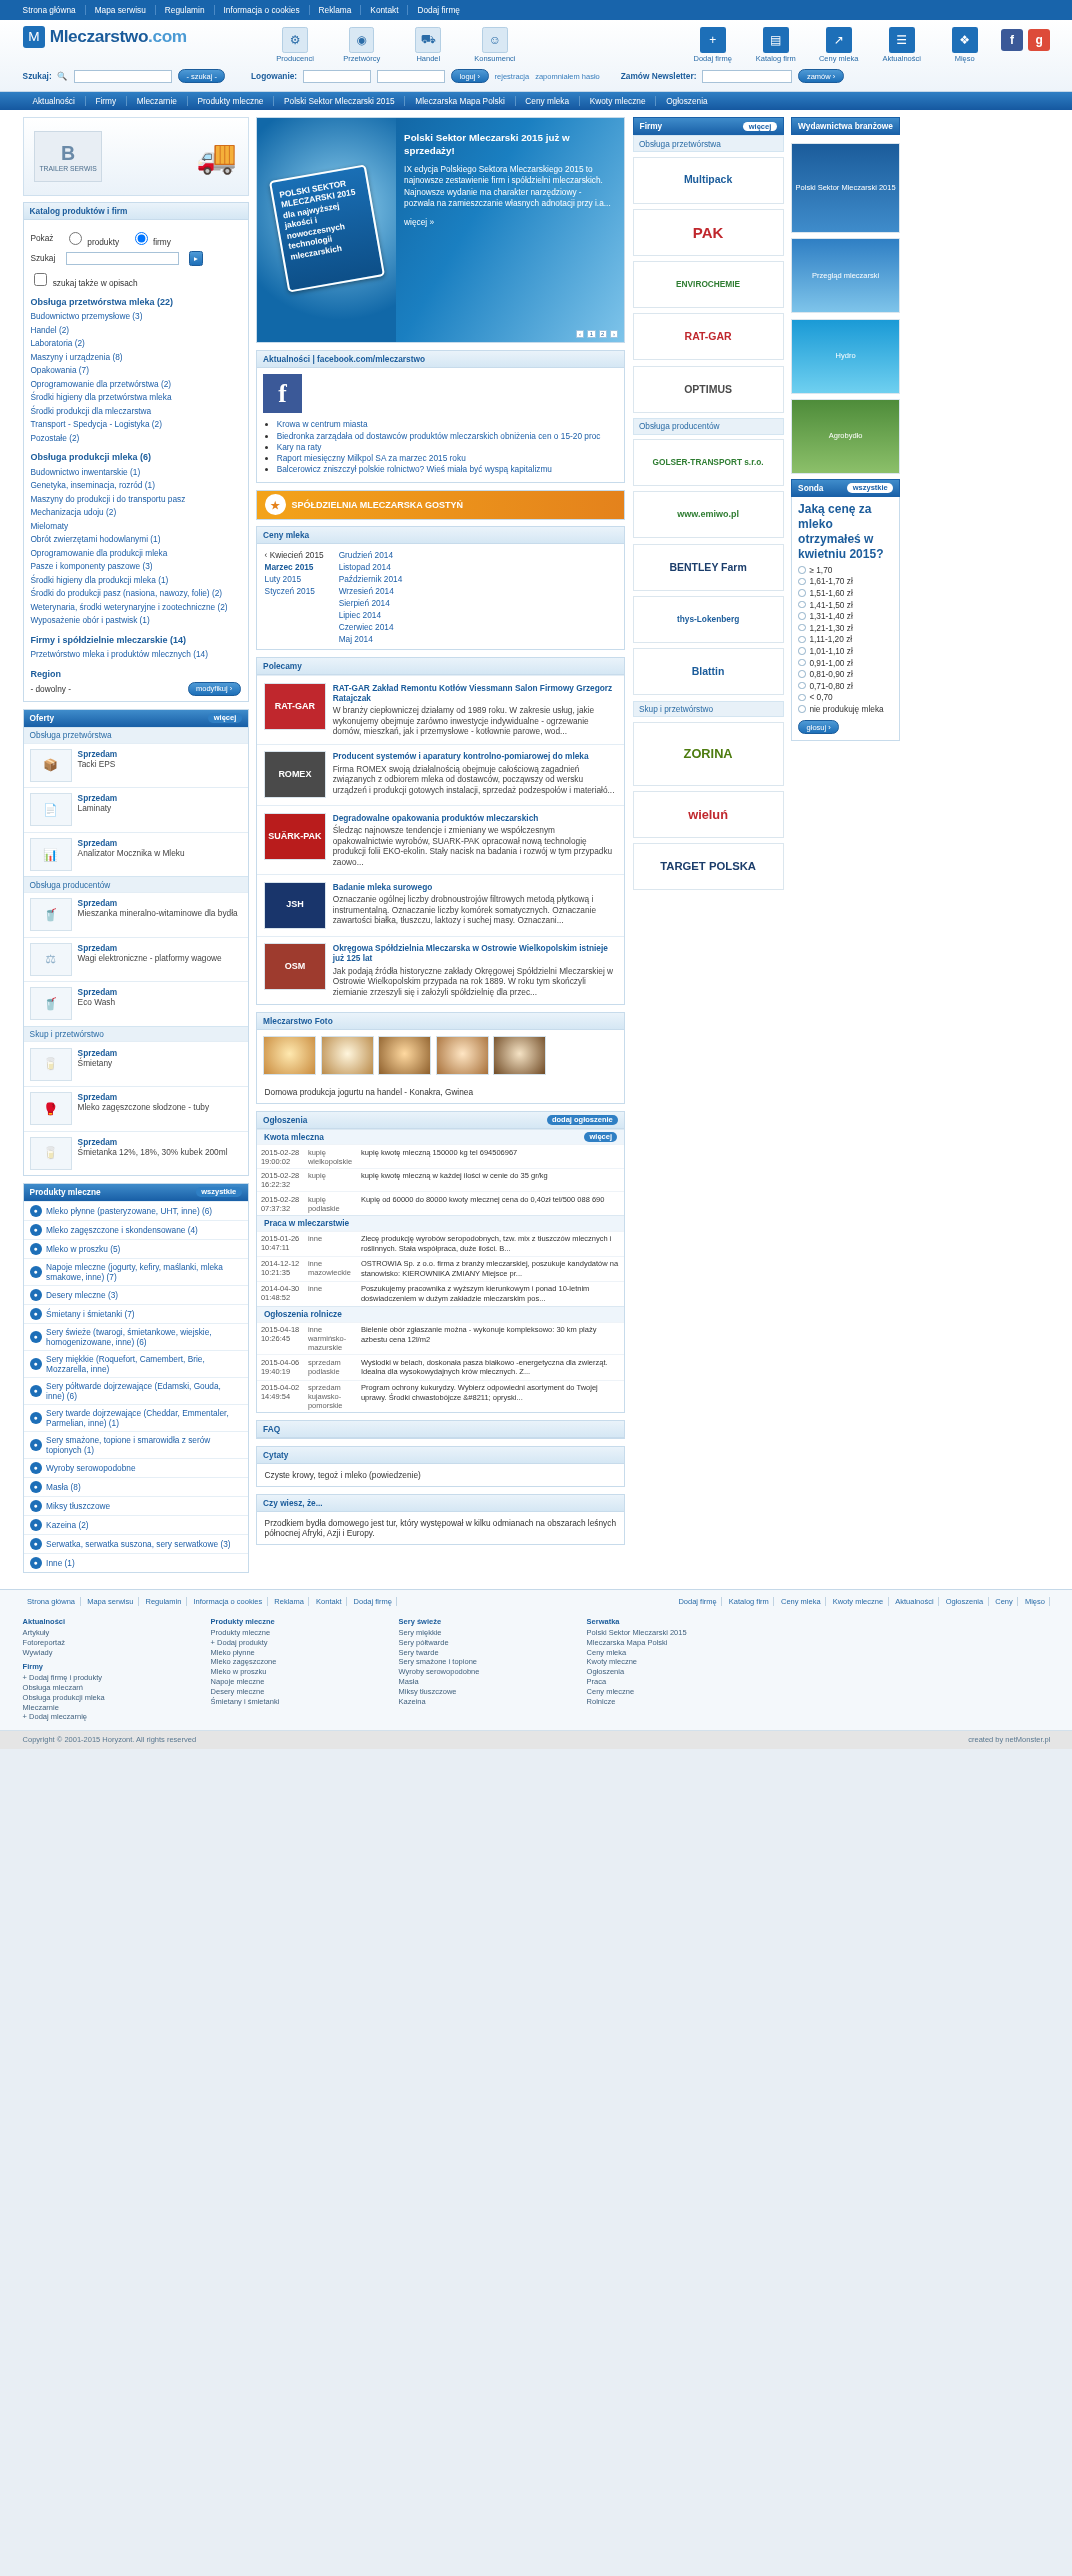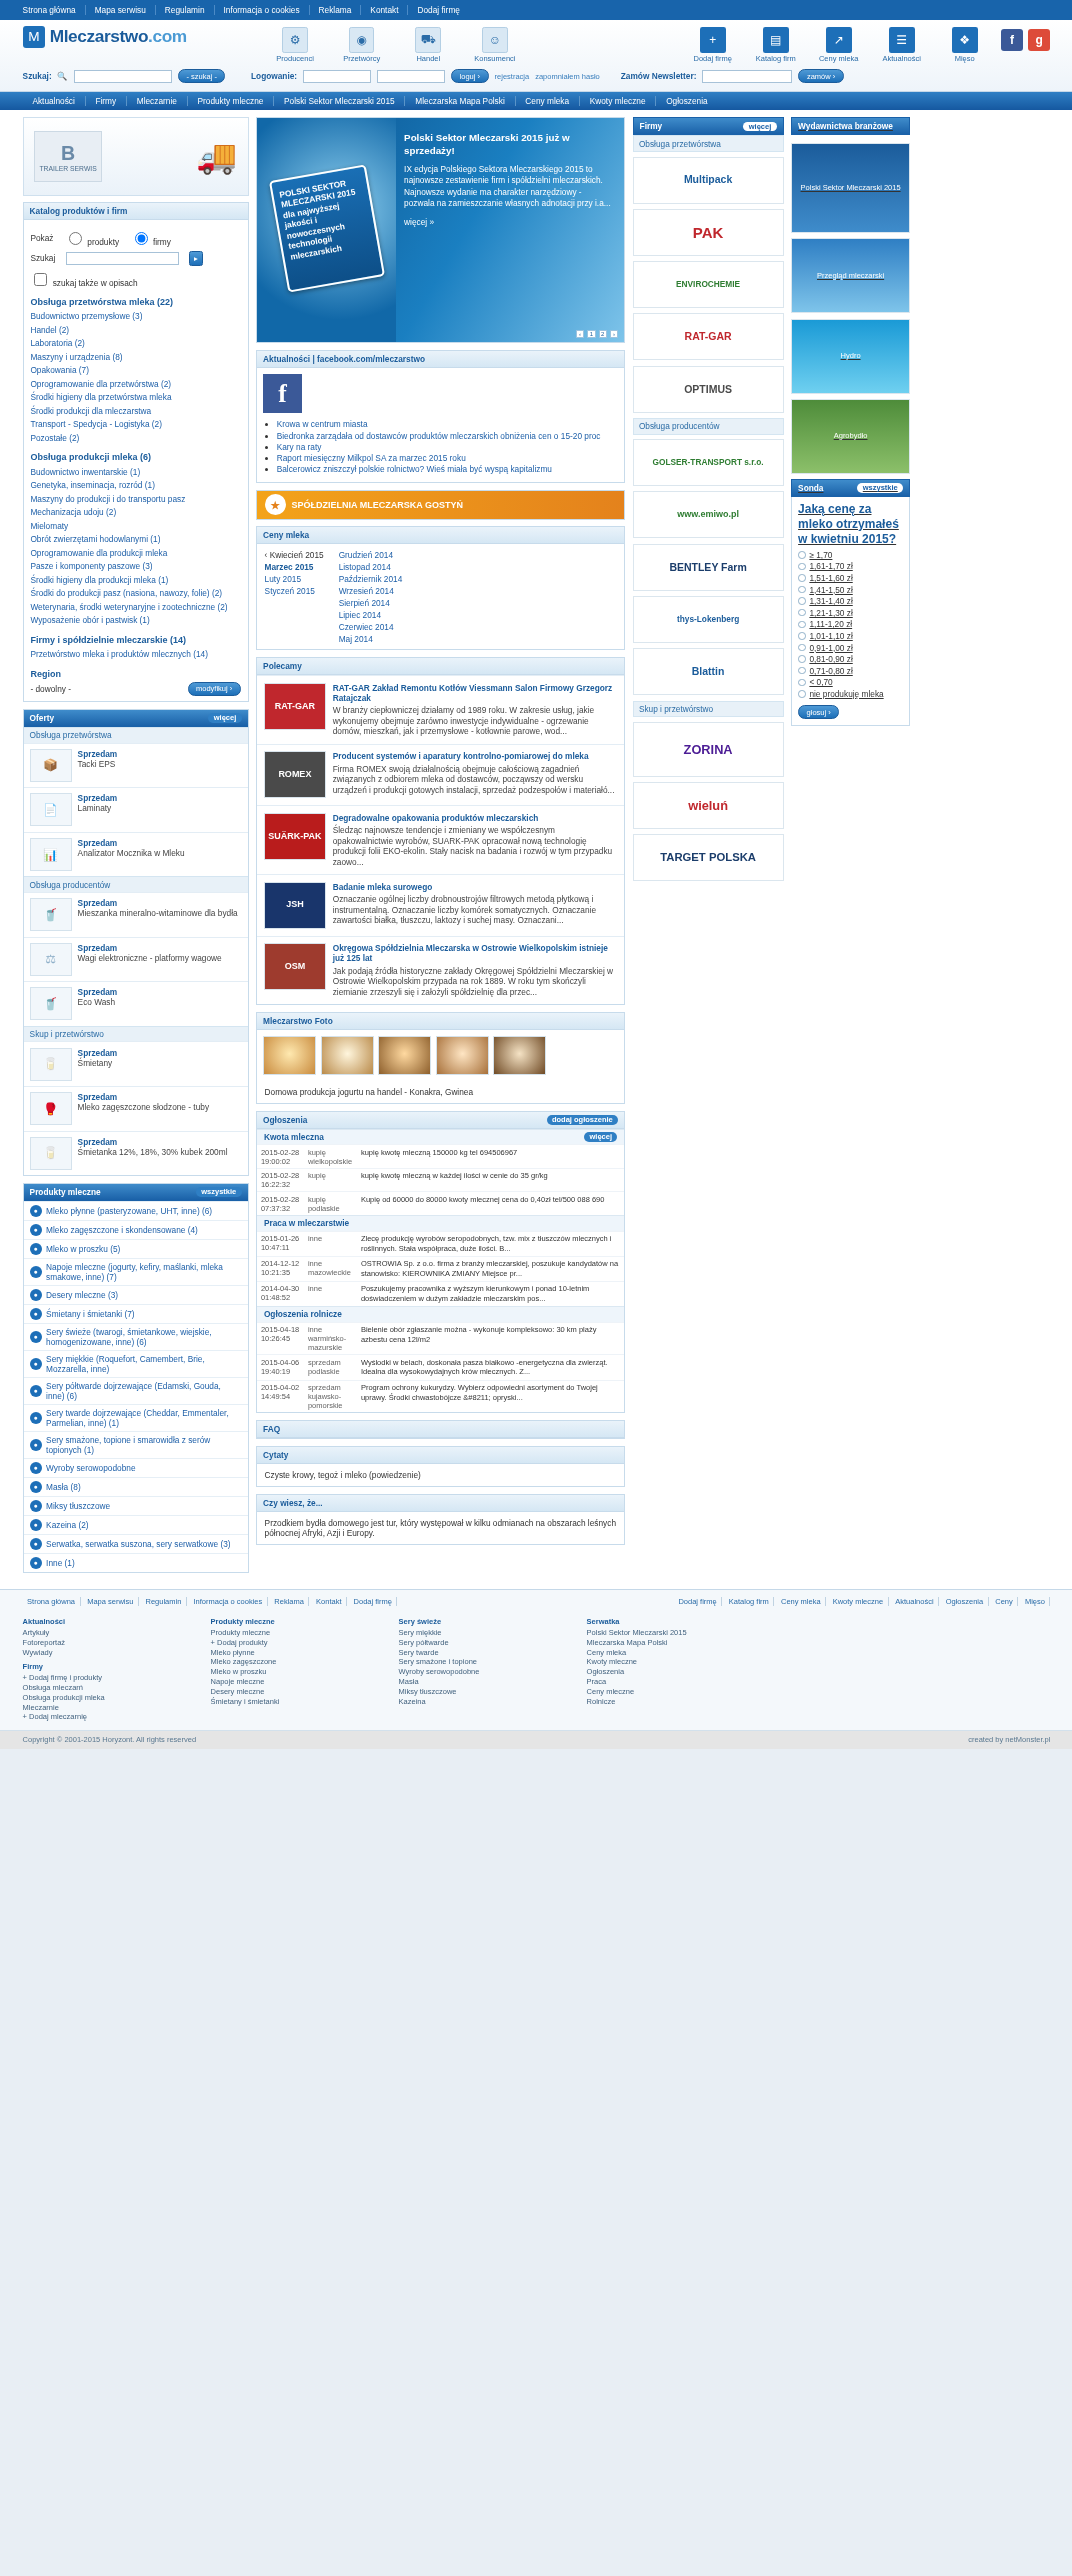--- a/index.html
+++ b/index.html
@@ -89,21 +89,21 @@
   }
   .nav a { color:#fff; padding:0 9.8px; border-right:0.8px solid #5a94c8; }
   .nav a:last-child { border-right:none; }
 
   
   .wrap { display:flex; padding:7.5px 22.6px 0 22.6px; gap:7.5px; align-items:flex-start; background:#fff;}
   .col-left { width:226px; flex:none; }
   .col-mid  { width:369px; flex:none; }
   .col-right{ width:407px; flex:none; display:flex; gap:7.5px;}
   .col-right-a { width:151px; }
-  .col-right-b { width:119px;text-decoration:underline; }
+  .col-right-b { width:109px; }
 
   
   .banner-top {
     height:79px; border:0.8px solid #cfe0ee; background:linear-gradient(#ffffff,#eaf2f9);
     display:flex; align-items:center; justify-content:space-between; padding:0 10.5px;
     margin-bottom:6px;
   }
   .banner-logo {
     width:68px; height:51px; background:#e8eef4; border:0.8px solid #ccd9e4;
     display:flex; align-items:center; justify-content:center; flex-direction:column;
@@ -880,21 +880,21 @@
         <div class="firm-logo" style="color:#4a4a4a">OPTIMUS</div>
 
         <div class="grp-bar">Obsługa producentów</div>
         <div class="firm-logo" style="color:#2f7d32;font-size:8.3px">GOLSER-TRANSPORT s.r.o.</div>
         <div class="firm-logo" style="color:#2f7d32;font-size:9px">www.emiwo.pl</div>
         <div class="firm-logo" style="color:#1b3d6b">BENTLEY Farm</div>
         <div class="firm-logo" style="color:#1b5c9b;font-size:8.3px">thys-Lokenberg</div>
         <div class="firm-logo" style="color:#1b5c9b">Blattin</div>
 
         <div class="grp-bar">Skup i przetwórstwo</div>
-        <div class="firm-logo" style="height:55px;color:#4c1d95;font-size:12.8px">ZORINA</div>
+        <div class="firm-logo" style="height:64px;color:#4d7c0f;font-size:12.8px">ZORINA</div>
         <div class="firm-logo" style="color:#c0272d;font-size:12.8px">wieluń</div>
         <div class="firm-logo" style="color:#1b3d6b;font-size:11.3px">TARGET POLSKA</div>
       </div>
 
       <div class="col-right-b">
         <div class="panel-h blue" style="border:0.8px solid #1a61a8">
           <span>Wydawnictwa branżowe</span>
         </div>
         <div style="height:7.5px"></div>
         <div class="mag" style="background:linear-gradient(#1b5c9b,#3f8ccb);height:90px">Polski Sektor Mleczarski 2015</div>

